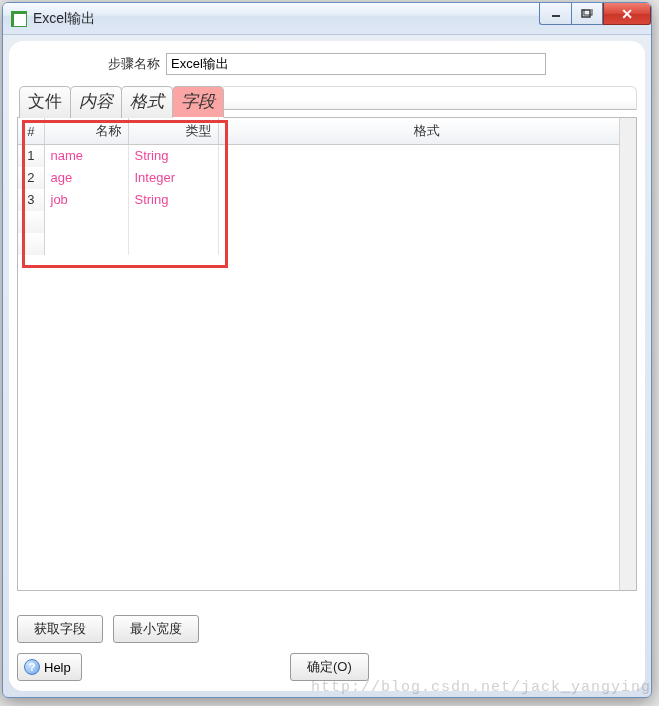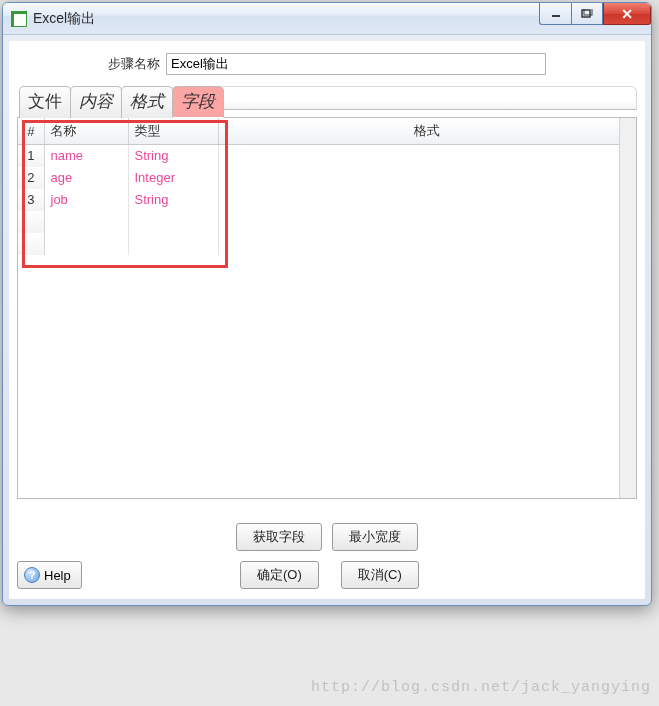--- a/index.html
+++ b/index.html
@@ -9,21 +9,21 @@
     font-size: 13px;
     background: #e8e8e8;
     width: 659px;
     height: 706px;
     overflow: hidden;
     position: relative;
   }
   
   .window {
     width: 650px;
-    height: 604px;
+    height: 696px;
     margin: 2px;
     background: linear-gradient(to bottom, #e9eef5 0%, #d9e2ee 100%);
     border: 1px solid #6a8fbf;
     border-radius: 6px;
     box-shadow: 0 4px 18px rgba(0,0,0,0.4);
     display: flex;
     flex-direction: column;
     overflow: hidden;
   }
   .titlebar {
@@ -74,21 +74,21 @@
     color: #fff;
     border-color: #8a2a20;
     border-bottom-right-radius: 3px;
     font-size: 14px;
     font-weight: bold;
   }
   .client {
     flex: 1;
     background: #fff;
     margin: 6px;
-    border-radius: 2px;
+    border-radius: 14px;
     display: flex;
     flex-direction: column;
     padding: 8px 8px 10px 8px;
   }
   .step-row {
     display: flex;
     align-items: center;
     justify-content: center;
     gap: 6px;
     margin: 4px 0 10px 0;
@@ -149,21 +149,21 @@
   }
   table {
     width: 100%;
     border-collapse: collapse;
     table-layout: fixed;
   }
   thead th {
     background: linear-gradient(to bottom,#ffffff,#eef1f5);
     border-right: 1px solid #d4d4d4;
     border-bottom: 1px solid #c9c9c9;
-    text-align: left;
+    text-align: right;
     font-weight: normal;
     padding: 4px 6px;
     color: #333;
     font-size: 13px;
   }
   .col-num { width: 26px; text-align: center;}
   .col-name { width: 84px; }
   .col-type { width: 90px; }
   tbody td {
     border-right: 1px solid #e4e4e4;
@@ -193,21 +193,20 @@
   .scrollbar-v {
     position: absolute;
     right: 0; top: 0; bottom: 0;
     width: 17px;
     background: #f0f0f0;
     border-left: 1px solid #d4d4d4;
   }
 
   .midbtns {
     display: flex;
-    justify-content: center;
     gap: 10px;
     margin-top: 24px;
   }
   .bottombar {
     display: flex;
     align-items: center;
     margin-top: 10px;
   }
   .bottombar .spacer { flex:1; }
   button.std {
@@ -355,20 +354,19 @@
     </div>
 
     <div class="bottombar">
       <button class="help">
         <span class="help-icon">?</span>
         <span>Help</span>
       </button>
       <span class="spacer"></span>
       <div style="display:flex; gap:22px; margin-right:auto; margin-left:auto; transform:translateX(-30px);">
         <button class="std">确定(O)</button>
-        <button class="std">取消(C)</button>
       </div>
       <span class="spacer"></span>
     </div>
   </div>
 </div>
 
 <div class="watermark">http://blog.csdn.net/jack_yangying</div>
 
 </body></html>

